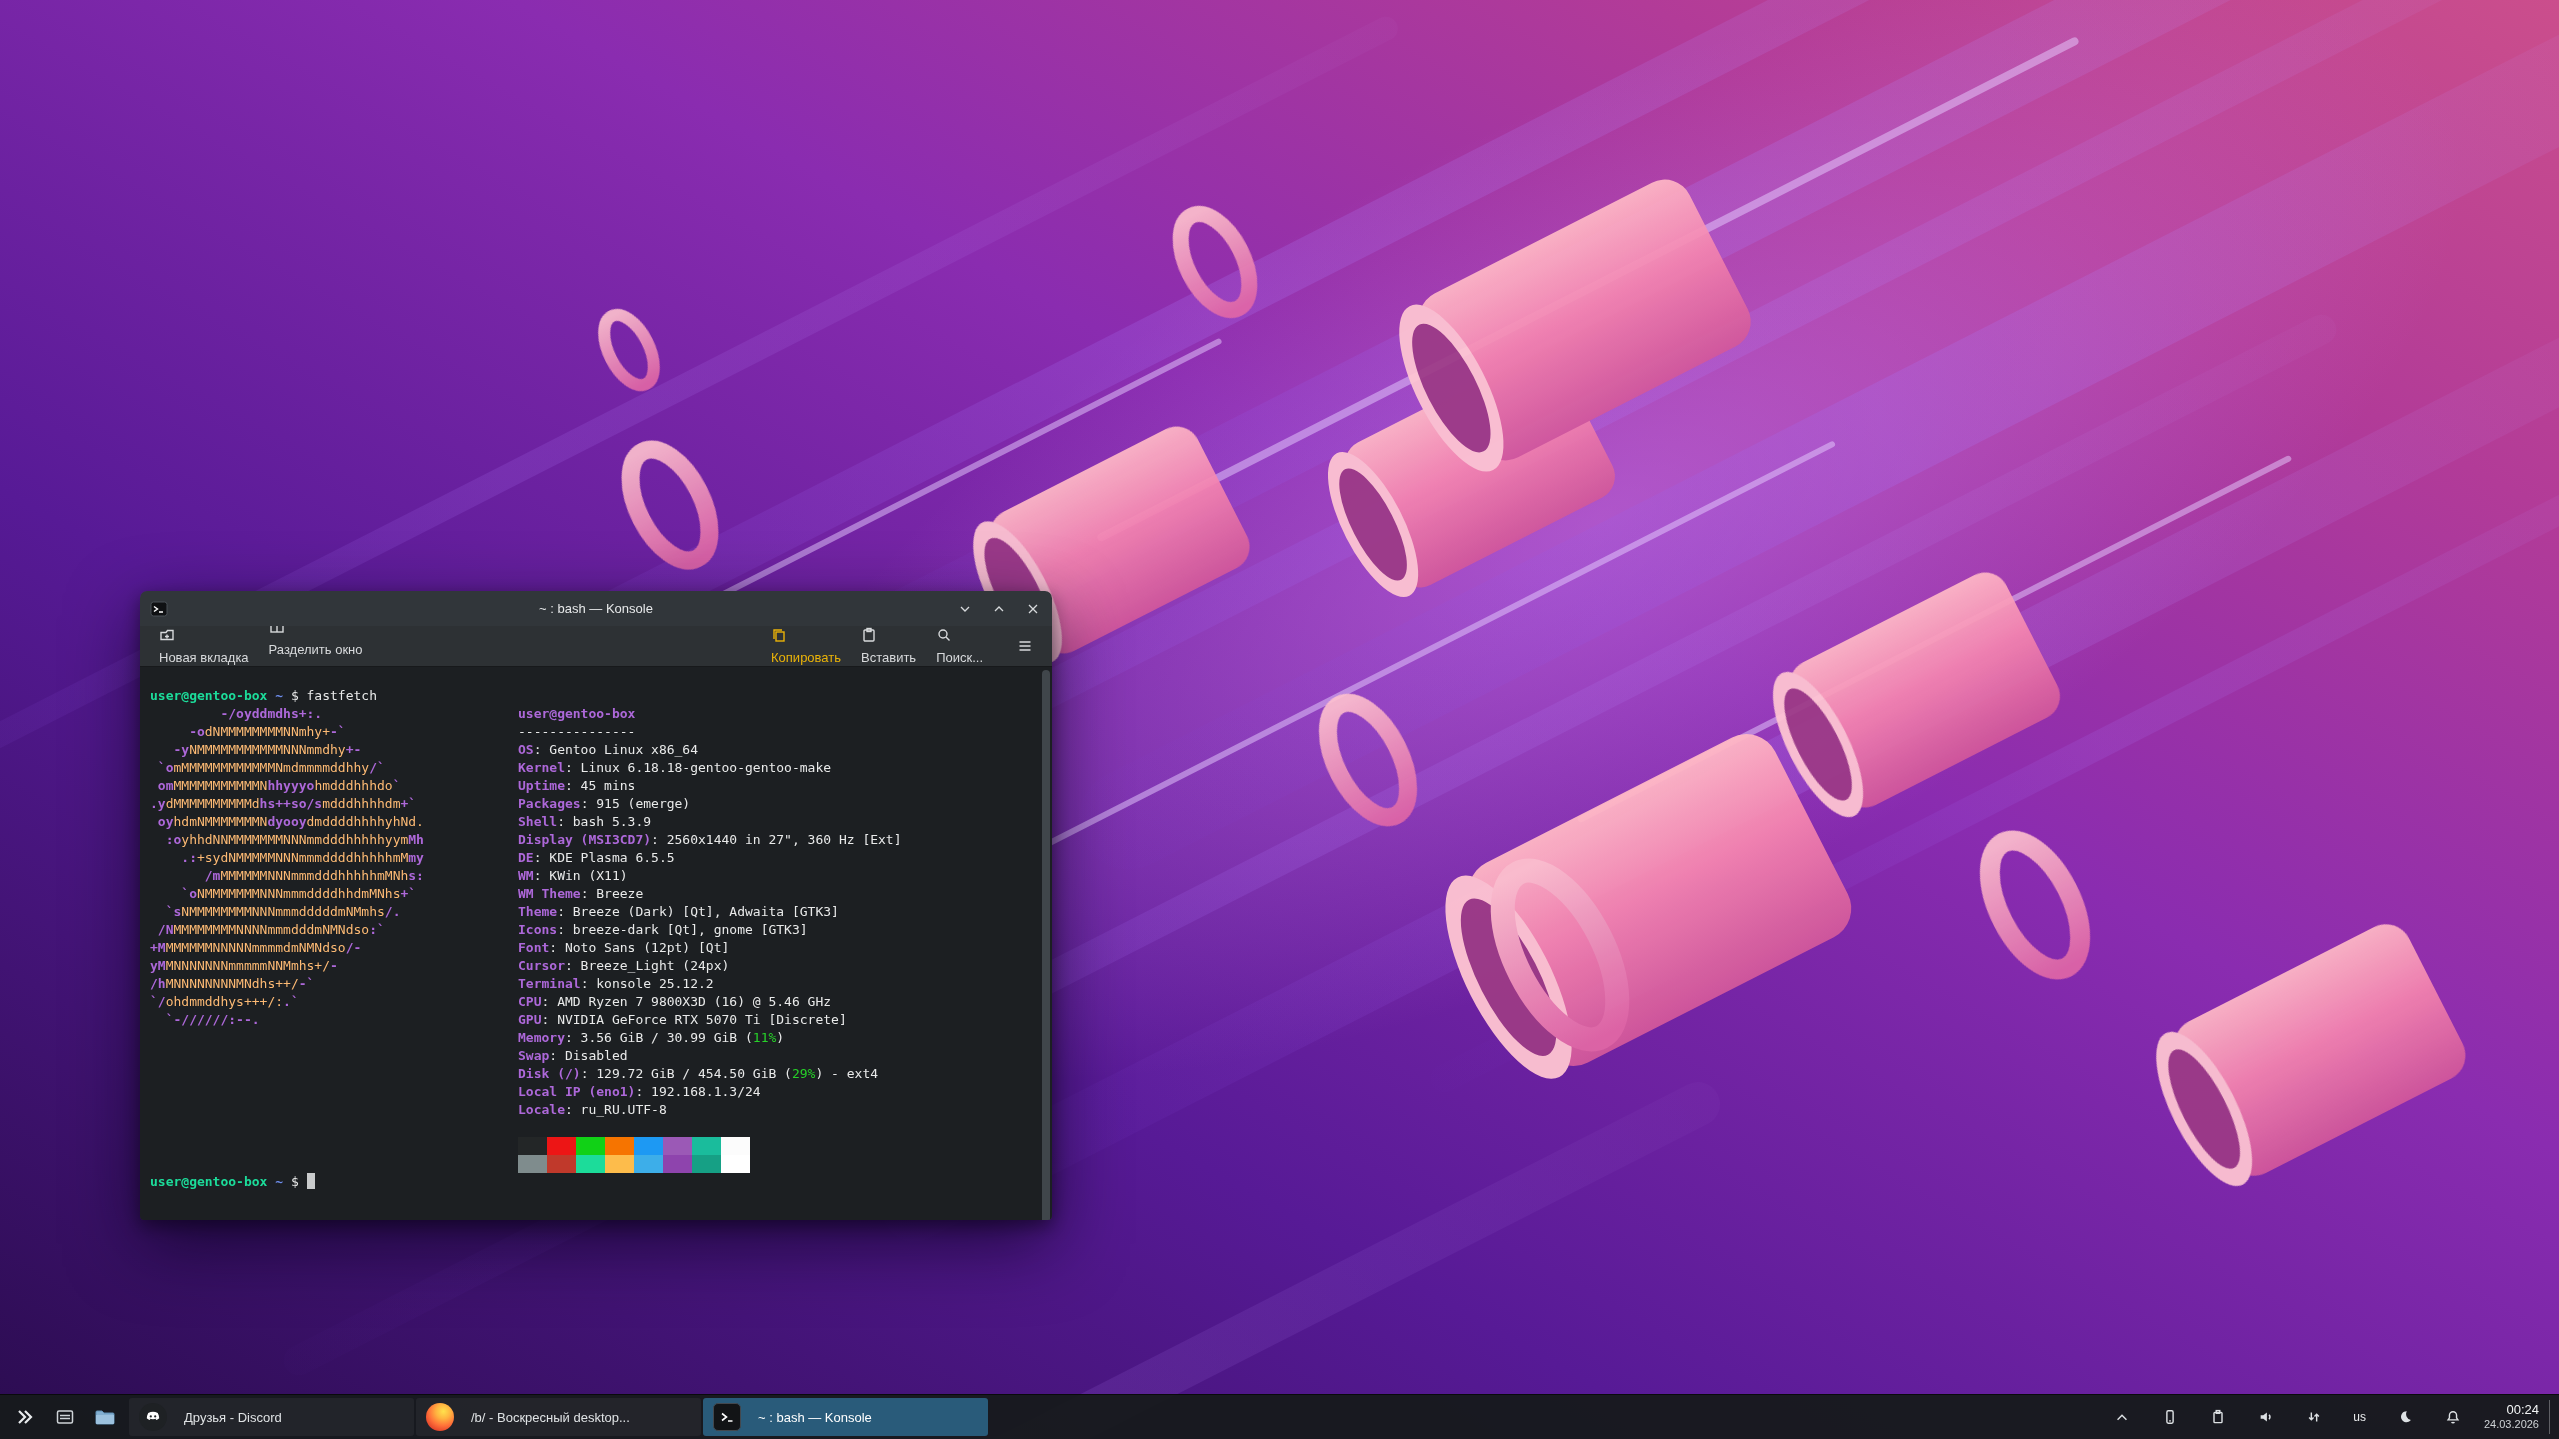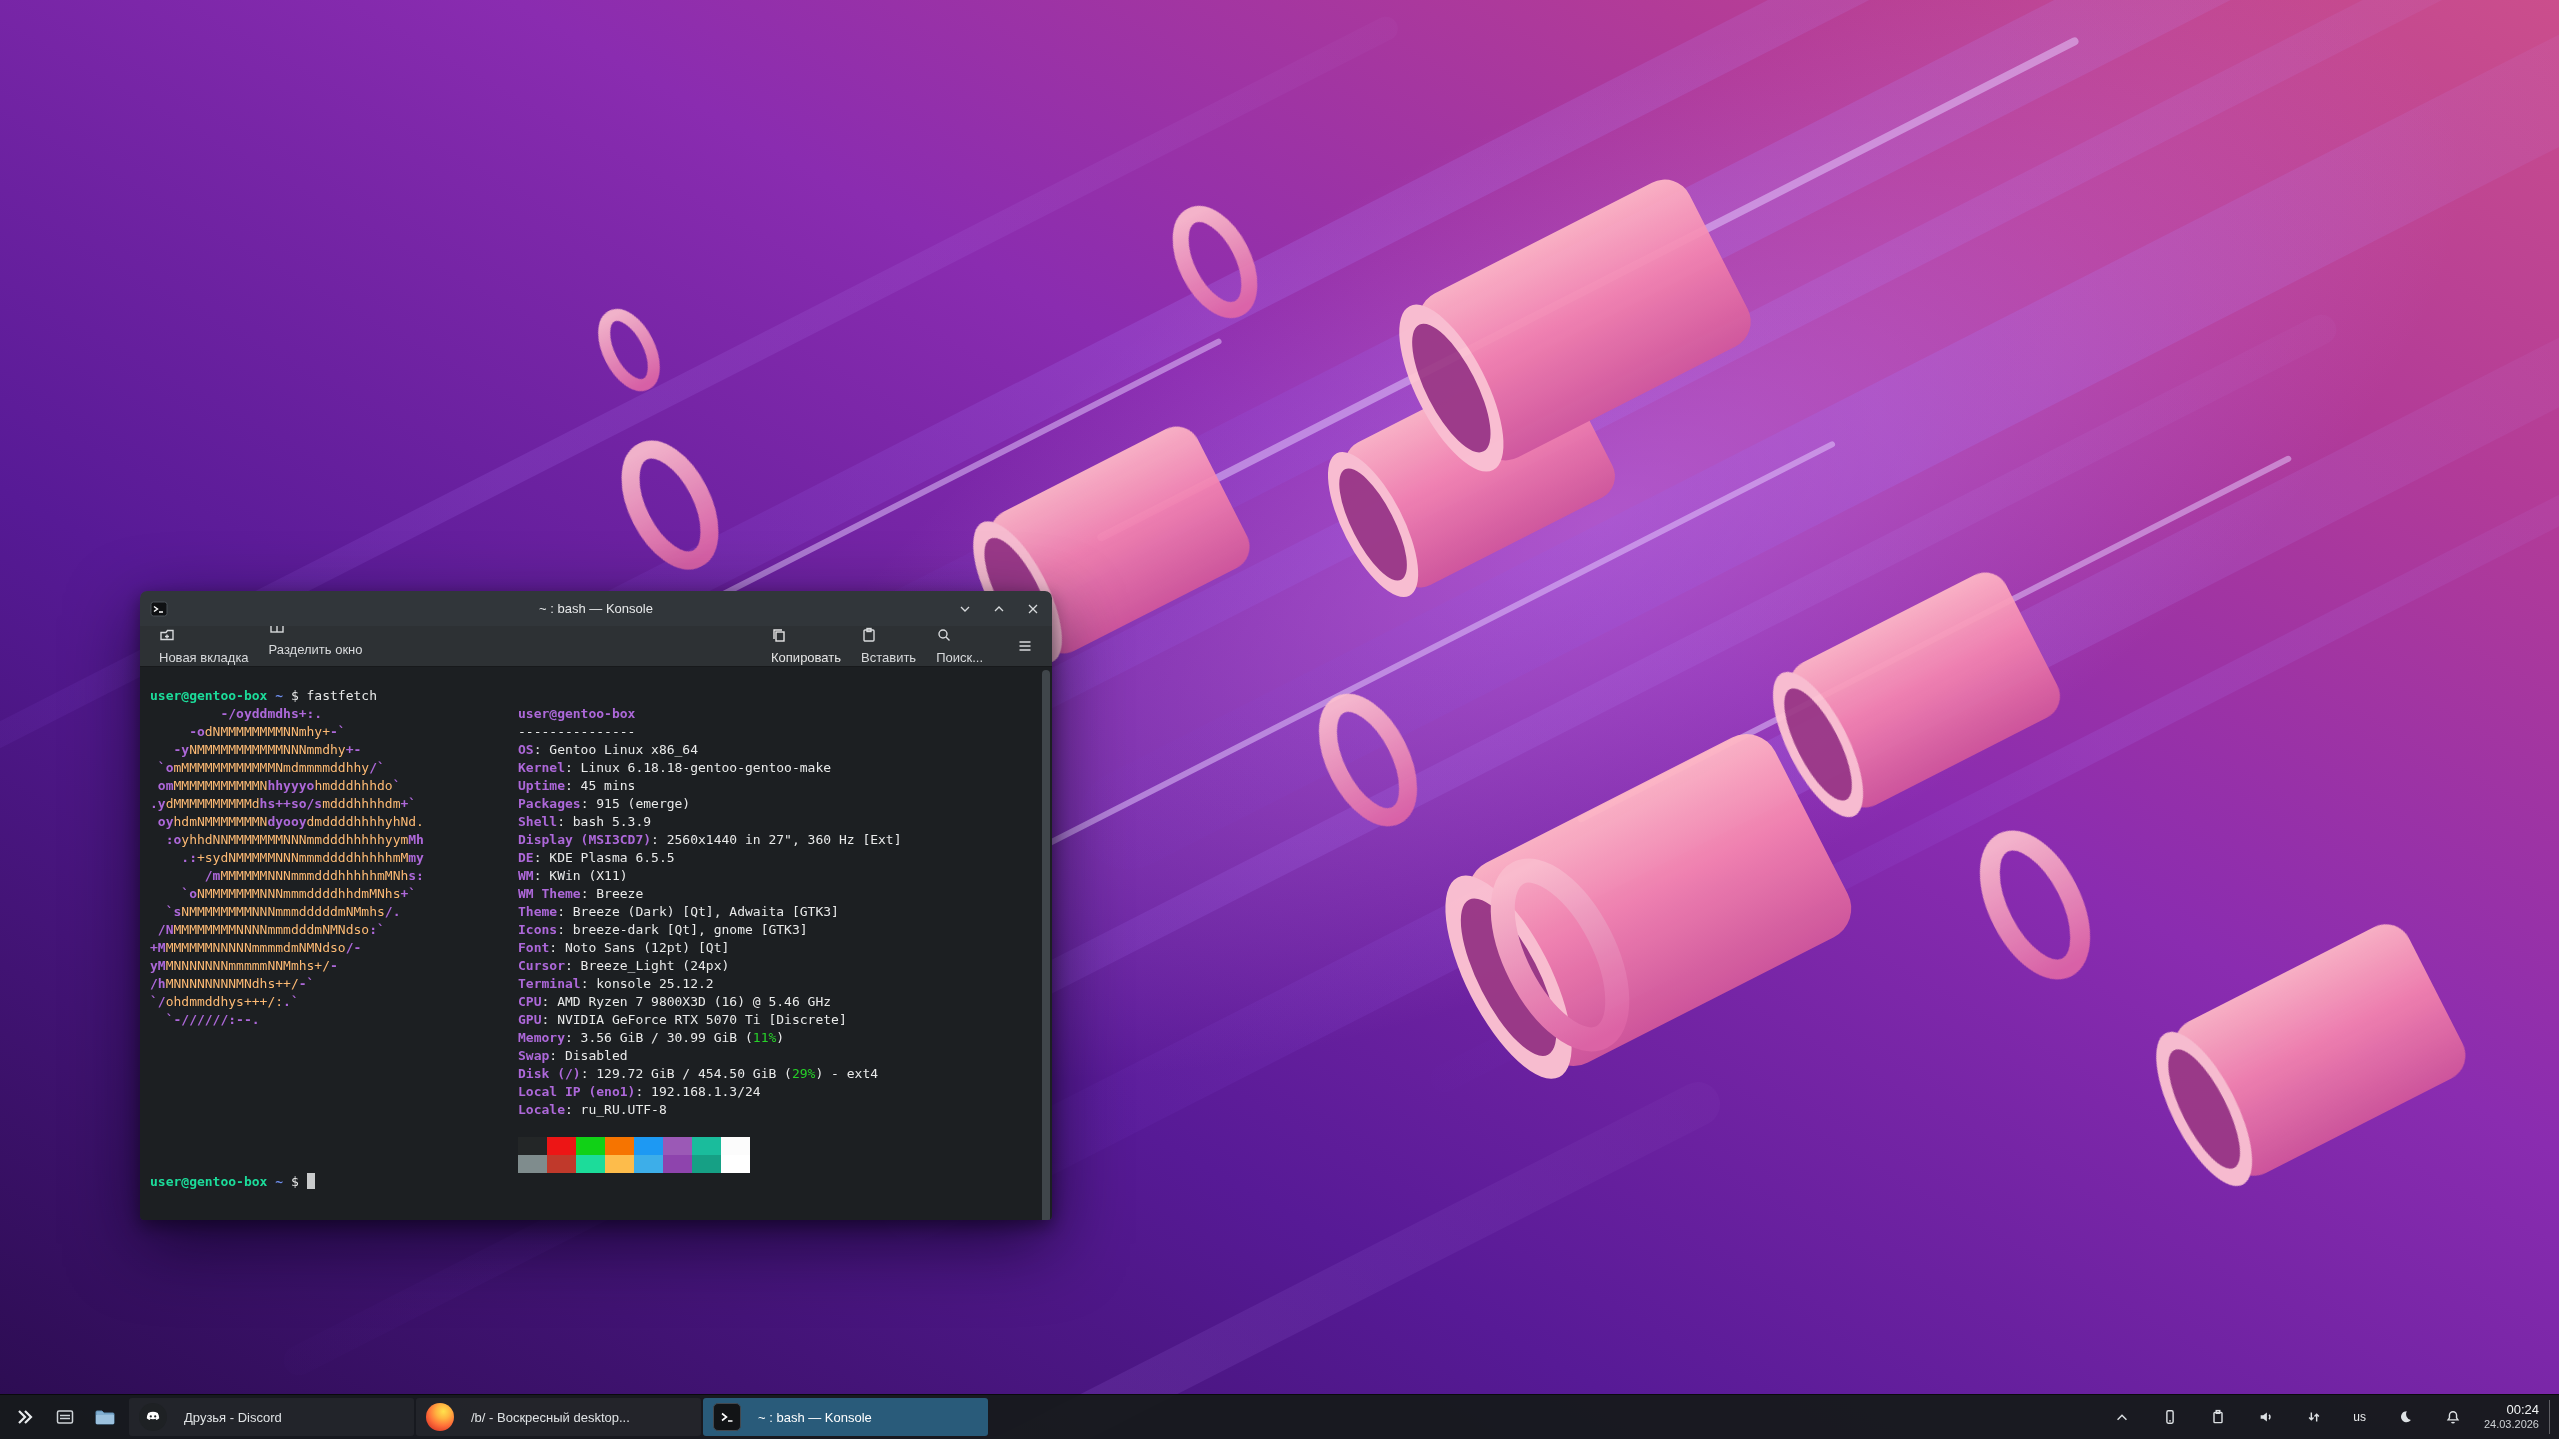--- a/index.html
+++ b/index.html
@@ -14,21 +14,21 @@
   
   .window{position:absolute;left:140px;top:591px;width:912px;height:629px;border-radius:7px 7px 4px 4px;
           overflow:hidden;box-shadow:0 24px 70px rgba(8,0,26,.65),0 6px 18px rgba(0,0,0,.45);}
   .titlebar{height:35px;background:#31363a;display:flex;align-items:center;padding:0 10px;position:relative;}
   .titlebar .title{position:absolute;left:0;right:0;text-align:center;color:#e7e9ea;font-size:13px;pointer-events:none;}
   .win-controls{margin-left:auto;display:flex;gap:16px;z-index:2;}
   .win-controls .wbtn{width:18px;height:18px;display:flex;align-items:center;justify-content:center;color:#d7dadc;}
   .toolbar{height:40px;background:#2d3134;border-bottom:1px solid #17191b;display:flex;align-items:center;padding:0 10px;gap:2px;}
   .tbtn{display:flex;align-items:flex-start;gap:7px;color:#d8dadc;font-size:13px;padding:6px 9px;border-radius:4px;white-space:nowrap;flex-direction:column;}
   .tbtn svg{stroke:currentColor;fill:none;stroke-width:1.4;}
-  .tbtn.disabled{color:#e5e5e5;}
+  .tbtn.disabled{color:#eab308;}
   .tb-gap{flex:1;}
   .menu-btn{margin-left:14px;}
 
   
   .term{height:553px;background:#1c1f22;position:relative;padding:20px 14px 0 10px;
         font-family:"DejaVu Sans Mono",monospace;font-size:13px;line-height:18px;color:#e9eaea;}
   .tl{height:18px;white-space:pre;}
   .cols{display:flex;align-items:flex-start;}
   .artcol{width:368px;flex:none;}
   .rightcol{flex:1;min-width:0;}

